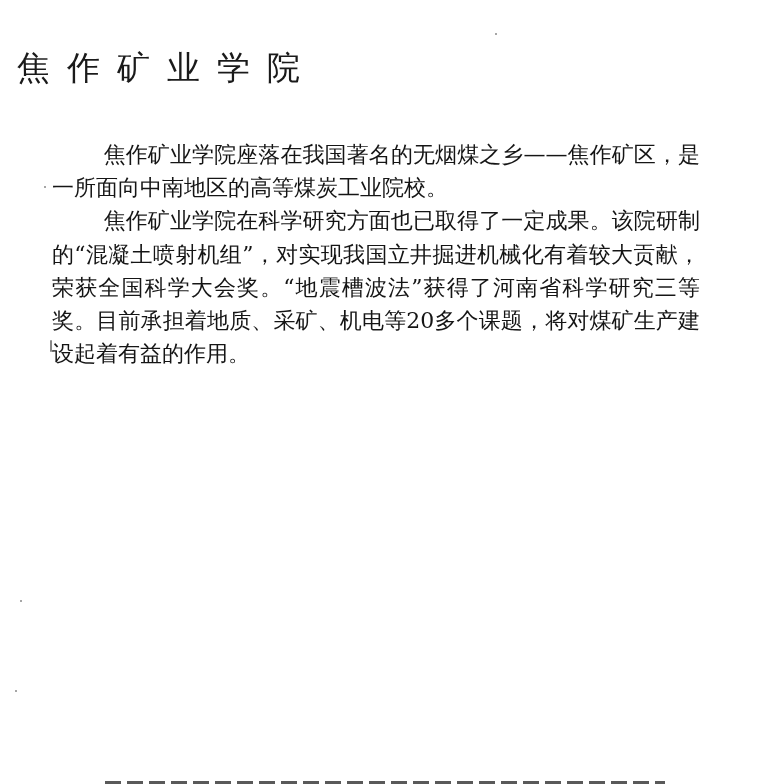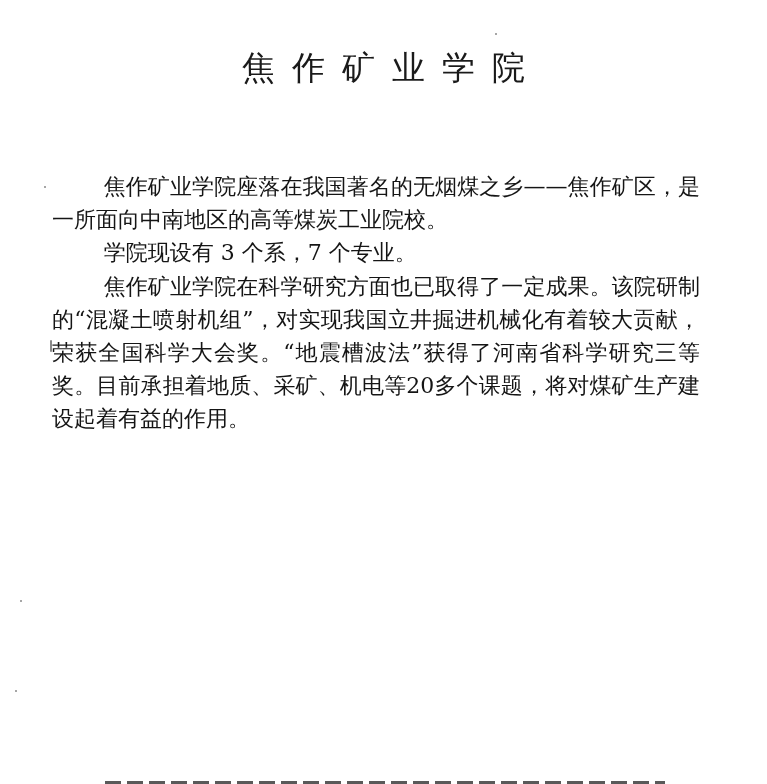--- a/index.html
+++ b/index.html
@@ -5,29 +5,28 @@
   html, body { margin: 0; padding: 0; }
   body {
     width: 767px; height: 784px; overflow: hidden;
     background: #ffffff; color: #151515;
     font-family: "DejaVu Serif", "Liberation Serif", serif;
     position: relative;
   }
   .page { position: absolute; left: 0; top: 0; width: 767px; height: 784px; }
   .title {
     position: absolute; top: 46px; left: 0; width: 767px;
-    text-align: center; font-size: 33px; letter-spacing: 17px;
+    font-size: 33px; letter-spacing: 17px;
     text-indent: 17px; font-weight: normal; margin: 0;
     font-family: "DejaVu Sans", sans-serif; color: #1a1a1a;
   }
   .body-text {
     position: absolute; left: 52px; top: 138px; width: 648px;
     font-size: 22px; line-height: 33.2px; text-align: justify;
     text-justify: inter-character;
-    margin-top: 32px;
   }
   .para { margin: 0; text-indent: 2.35em; }
   .cut-line {
     position: absolute; left: 105px; top: 776px; width: 560px; height: 8px;
     overflow: hidden;
   }
   .cut-line span {
     display: block; height: 3px; margin-top: 5px;
     background: repeating-linear-gradient(90deg, #222 0 16px, transparent 16px 22px);
     opacity: .75;
@@ -35,21 +34,20 @@
   .speck { position: absolute; width: 2px; height: 2px; background: #888; border-radius: 1px; }
 </style>
 </head>
 <body>
 
 <div class="page">
   <h1 class="title">焦作矿业学院</h1>
 
   <div class="body-text">
     <p class="para">焦作矿业学院座落在我国著名的无烟煤之乡——焦作矿区，是一所面向中南地区的高等煤炭工业院校。</p>
-    <p class="para">学院现设有 3 个系，7 个专业。</p>
     <p class="para">焦作矿业学院在科学研究方面也已取得了一定成果。该院研制的“混凝土喷射机组”，对实现我国立井掘进机械化有着较大贡献，荣获全国科学大会奖。“地震槽波法”获得了河南省科学研究三等奖。目前承担着地质、采矿、机电等20多个课题，将对煤矿生产建设起着有益的作用。</p>
   </div>
 
   <div class="cut-line">
       <span></span>
     </div>
 
   <div class="speck" style="left:495px;top:33px;"></div>
   <div class="speck" style="left:44px;top:186px;"></div>
   <div class="speck" style="left:50px;top:340px;width:2px;height:12px;"></div>

